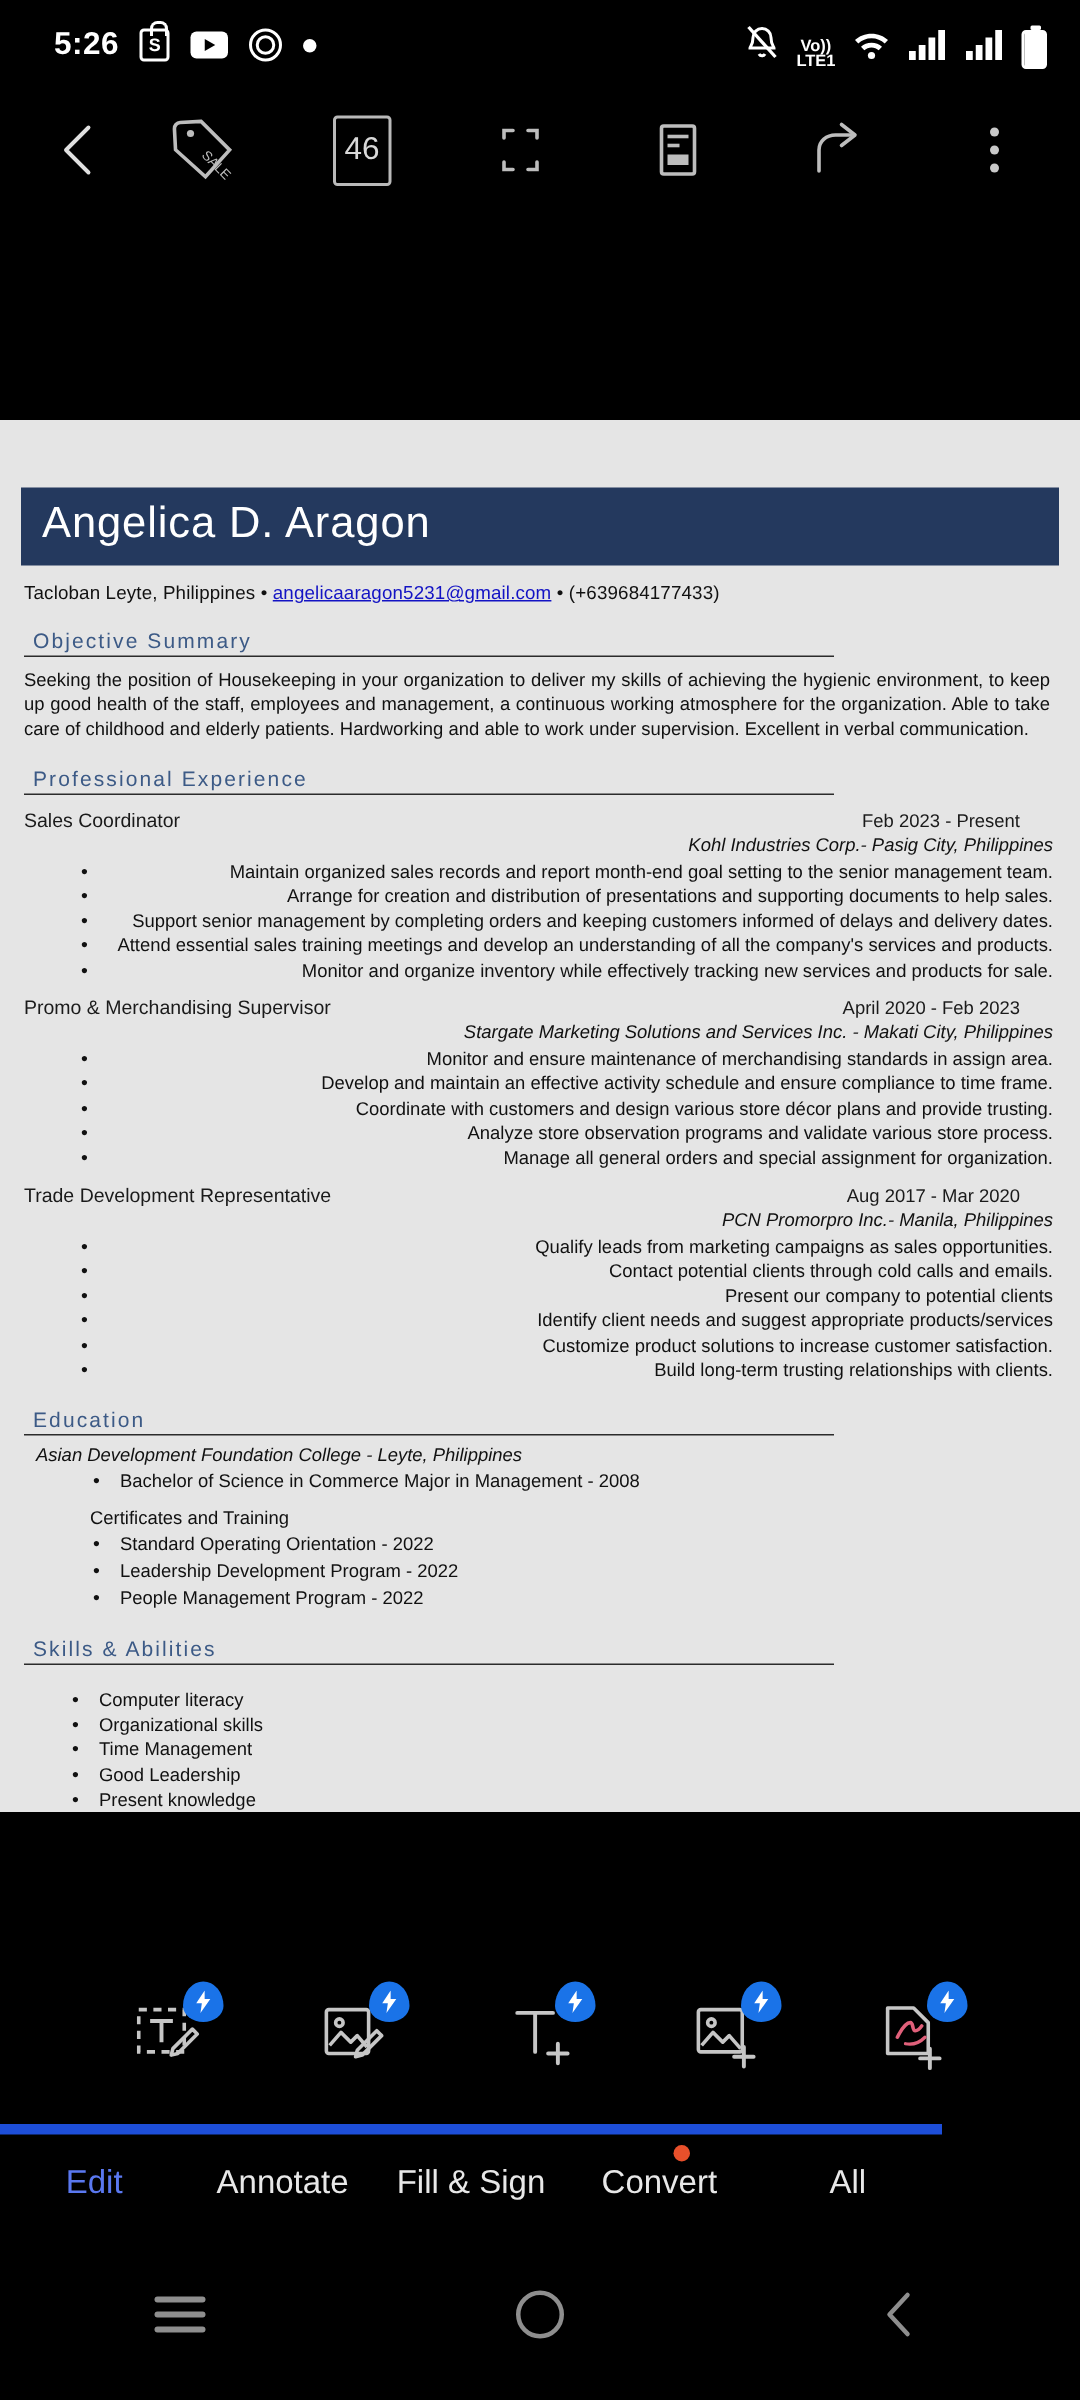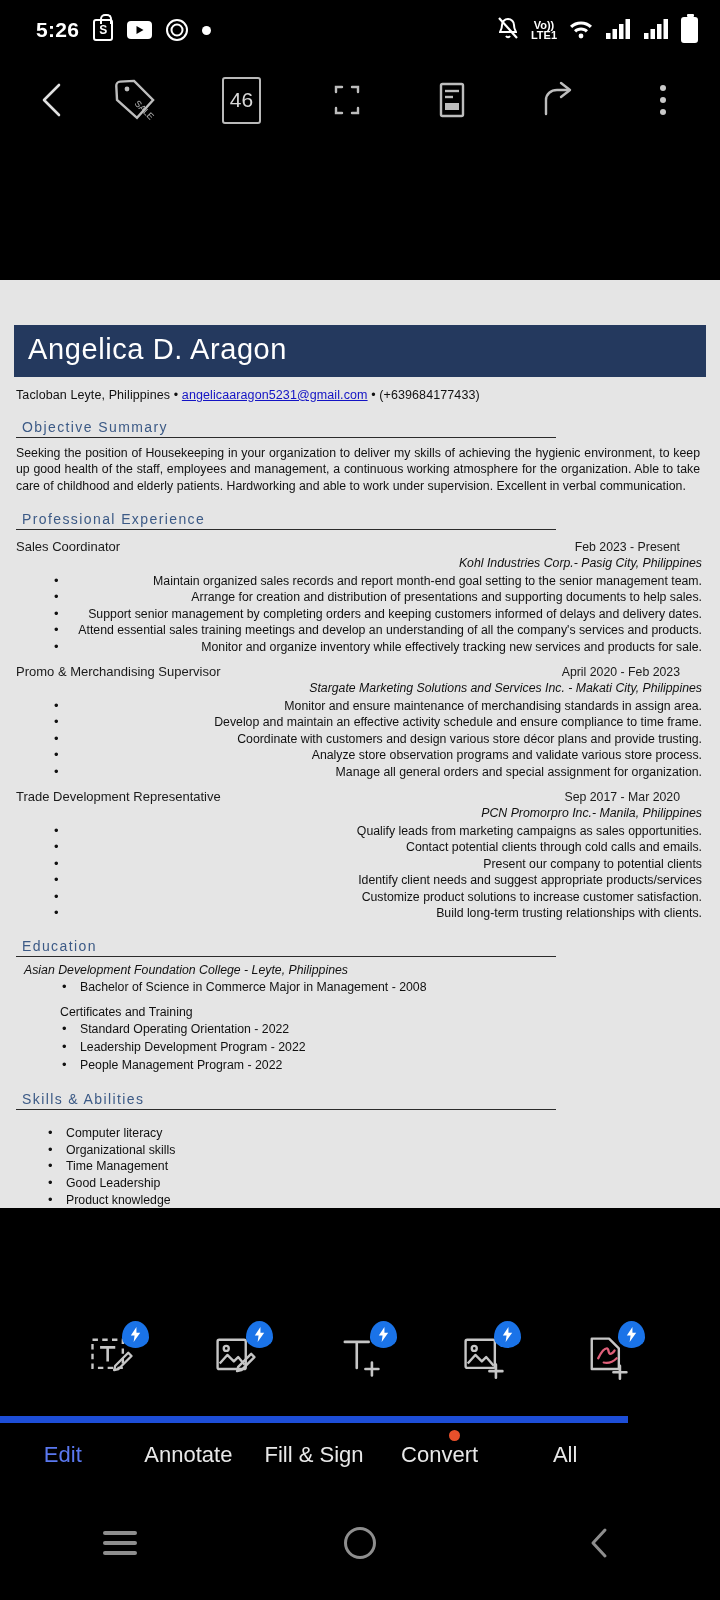--- a/index.html
+++ b/index.html
@@ -12,21 +12,21 @@
   }
 
   
   .statusbar {
     height:60px; display:flex; align-items:center;
     justify-content:space-between; padding:0 22px 0 36px;
     color:#fff;
   }
   .sb-left { display:flex; align-items:center; gap:14px; }
   .sb-time { font-size:21px; font-weight:600; letter-spacing:.3px; }
-  .sb-right { display:flex; align-items:center; gap:11px; }
+  .sb-right { display:flex; align-items:flex-end; gap:11px; }
   .ic { display:inline-block; }
 
   .shopee {
     width:20px;height:22px;border:2.4px solid #fff;border-radius:3px;
     position:relative;
   }
   .shopee::before{
     content:"";position:absolute;top:-7px;left:4.5px;width:8px;height:8px;
     border:2.2px solid #fff;border-bottom:none;border-radius:5px 5px 0 0;
   }
@@ -324,21 +324,21 @@
         <li>Develop and maintain an effective activity schedule and ensure compliance to time frame.</li>
         <li>Coordinate with customers and design various store décor plans and provide trusting.</li>
         <li>Analyze store observation programs and validate various store process.</li>
         <li>Manage all general orders and special assignment for organization.</li>
       </ul>
     </div>
 
     <div class="job">
       <div class="job-row">
         <span class="job-title">Trade Development Representative</span>
-        <span class="job-date">Sep 2017 - Mar 2020</span>
+        <span class="job-date">Aug 2017 - Mar 2020</span>
       </div>
       <div class="job-org">PCN Promorpro Inc.- Manila, Philippines</div>
       <ul class="bullets">
         <li>Qualify leads from marketing campaigns as sales opportunities.</li>
         <li>Contact potential clients through cold calls and emails.</li>
         <li>Present our company to potential clients</li>
         <li>Identify client needs and suggest appropriate products/services</li>
         <li>Customize product solutions to increase customer satisfaction.</li>
         <li>Build long-term trusting relationships with clients.</li>
       </ul>
@@ -357,21 +357,21 @@
         <li>People Management Program - 2022</li>
       </ul>
     </div>
 
     <div class="sec-head">Skills &amp; Abilities</div>
     <ul class="skills">
       <li>Computer literacy</li>
       <li>Organizational skills</li>
       <li>Time Management</li>
       <li>Good Leadership</li>
-      <li>Product knowledge</li>
+      <li>Present knowledge</li>
 
     </ul>
 
   </div>
 </div>
 
 <div class="tools">
 
   <div class="tool">
     <svg viewBox="0 0 48 48" fill="none" stroke="#c6c6c6" stroke-width="2.2">

